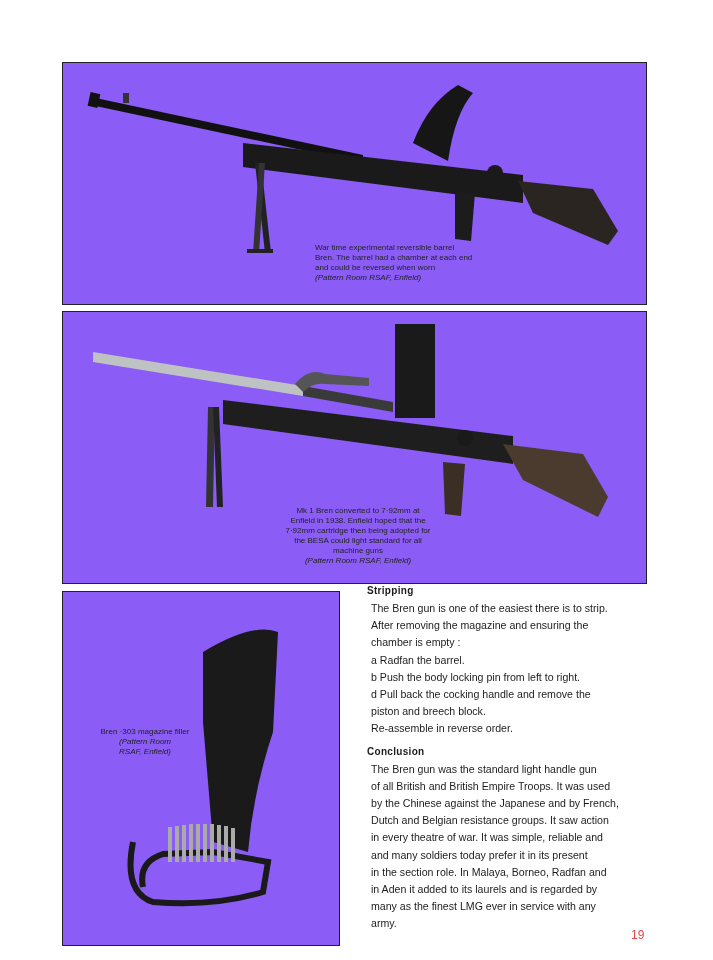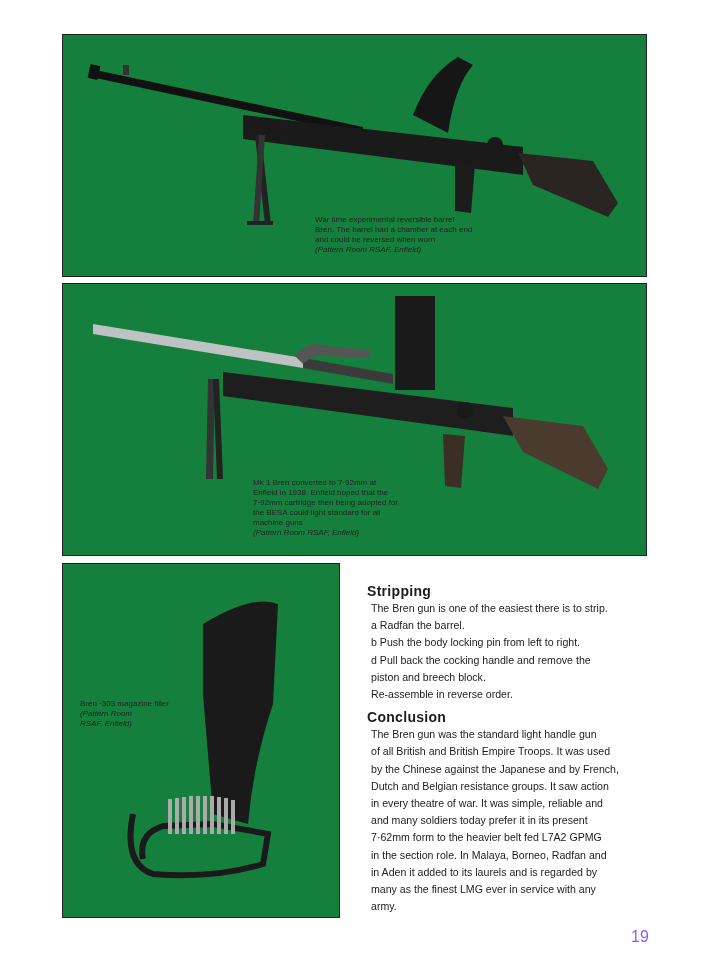--- a/index.html
+++ b/index.html
@@ -1,24 +1,24 @@
 <!DOCTYPE html>
 <html><head>
 <meta charset="utf-8">
 <style>
   html,body{margin:0;padding:0;background:#fff;}
   body{width:713px;height:960px;position:relative;overflow:hidden;font-family:"Liberation Sans",sans-serif;color:#1a1a1a;}
-  .frame{position:absolute;border:1px solid #222;background:#15803d;box-sizing:border-box;}
+  .frame{position:absolute;border:1px solid #222;background:#8b5cf6;box-sizing:border-box;margin-top:28px;}
   .caption{position:absolute;font-size:8px;line-height:10px;color:#222;}
   .caption .credit{font-style:italic;}
   .text{position:absolute;left:367px;top:584px;width:300px;font-size:10.6px;line-height:13.2px;color:#1c1c1c;}
-  .text h3{margin:0;font-size:14px;font-weight:bold;line-height:14px;letter-spacing:0.3px;}
+  .text h3{margin:0;font-size:10px;font-weight:bold;line-height:14px;letter-spacing:0.3px;}
   .text p{margin:4px;}
   .text .gap{height:5px;}
-  .pageno{position:absolute;left:631px;top:928px;font-size:16px;color:#8b5cf6;}
+  .pageno{position:absolute;left:631px;top:928px;font-size:12px;color:#ef4444;}
   svg{position:absolute;left:0;top:0;}
 </style>
 </head>
 <body>
 
 <div class="frame" style="left:62px;top:34px;width:585px;height:243px;">
   <svg width="585" height="243">
 
     <polygon points="28,34 300,92 300,100 28,42" fill="#111"></polygon>
     <rect x="26" y="30" width="10" height="14" fill="#111" transform="rotate(12 31 37)"></rect>
@@ -39,21 +39,21 @@
     <circle cx="432" cy="110" r="8" fill="#1a1a1a"></circle>
   </svg>
   <div class="caption" style="left:252px;top:180px;width:200px;">
     <div>War time experimental reversible barrel</div>
     <div>Bren. The barrel had a chamber at each end</div>
     <div>and could be reversed when worn</div>
     <div class="credit">(Pattern Room RSAF, Enfield)</div>
   </div>
 </div>
 
-<div class="frame" style="left:62px;top:283px;width:585px;height:273px;">
+<div class="frame" style="left:62px;top:283px;width:585px;height:273px;text-align:center;">
   <svg width="585" height="273">
 
     <polygon points="30,40 240,74 240,84 30,50" fill="#bfc2c2"></polygon>
     <polygon points="240,74 330,90 330,100 240,84" fill="#3a3a3a"></polygon>
 
     <path d="M232,72 Q246,55 262,62 L306,66 L306,74 L262,72 Q250,70 240,80 Z" fill="#555"></path>
 
     <polygon points="160,88 450,124 450,152 160,112" fill="#1e1e1e"></polygon>
 
     <rect x="332" y="12" width="40" height="94" fill="#1a1a1a"></rect>
@@ -70,21 +70,21 @@
   <div class="caption" style="left:190px;top:194px;width:210px;">
     <div>Mk 1 Bren converted to 7·92mm at</div>
     <div>Enfield in 1938. Enfield hoped that the</div>
     <div>7·92mm cartridge then being adopted for</div>
     <div>the BESA could light standard for all</div>
     <div>machine guns</div>
     <div class="credit">(Pattern Room RSAF, Enfield)</div>
   </div>
 </div>
 
-<div class="frame" style="left:62px;top:563px;width:278px;height:355px;">
+<div class="frame" style="left:62px;top:563px;width:278px;height:355px;text-align:center;">
   <svg width="278" height="355">
 
     <path d="M140,60 Q190,30 215,40 L210,140 Q190,200 185,260 L150,250 Q145,190 140,130 Z" fill="#1a1a1a"></path>
 
     <path d="M70,250 Q60,300 90,310 Q150,315 200,300 L205,270 L150,260 L100,262 Q75,270 80,295" fill="none" stroke="#1a1a1a" stroke-width="6"></path>
 
     <g fill="#aaa">
       <rect x="105" y="235" width="4" height="35"></rect>
         <rect x="112" y="234" width="4" height="36"></rect>
       <rect x="119" y="233" width="4" height="37"></rect>
@@ -100,33 +100,34 @@
   <div class="caption" style="left:17px;top:135px;width:130px;">
     <div>Bren ·303 magazine filler</div>
     <div class="credit">(Pattern Room</div>
     <div class="credit">RSAF, Enfield)</div>
   </div>
 </div>
 
 <div class="text">
   <h3>Stripping</h3>
   <p>The Bren gun is one of the easiest there is to strip.</p>
+  <p>After removing the magazine and ensuring the</p>
+  <p>chamber is empty :</p>
   <p>a  Radfan the barrel.</p>
   <p>b  Push the body locking pin from left to right.</p>
   <p>d  Pull back the cocking handle and remove the</p>
   <p>piston and breech block.</p>
   <p>Re-assemble in reverse order.</p>
   <div class="gap"></div>
   <h3>Conclusion</h3>
   <p>The Bren gun was the standard light handle gun</p>
   <p>of all British and British Empire Troops. It was used</p>
   <p>by the Chinese against the Japanese and by French,</p>
   <p>Dutch and Belgian resistance groups. It saw action</p>
   <p>in every theatre of war. It was simple, reliable and</p>
   <p>and many soldiers today prefer it in its present</p>
-  <p>7·62mm form to the heavier belt fed L7A2 GPMG</p>
   <p>in the section role. In Malaya, Borneo, Radfan and</p>
   <p>in Aden it added to its laurels and is regarded by</p>
   <p>many as the finest LMG ever in service with any</p>
   <p>army.</p>
 </div>
 
 <div class="pageno">19</div>
 
 </body></html>

